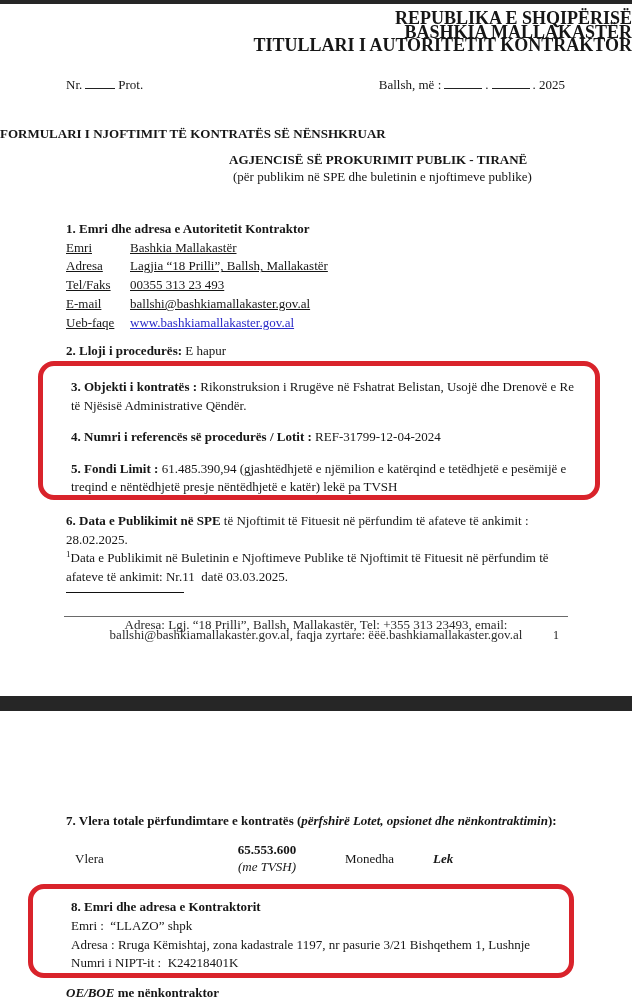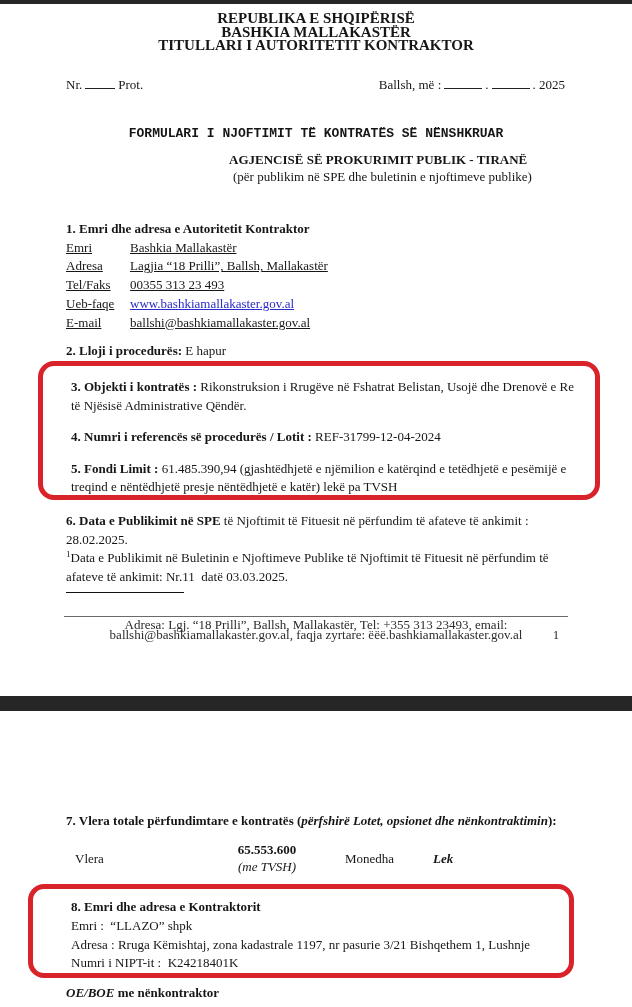--- a/index.html
+++ b/index.html
@@ -4,29 +4,29 @@
 <style>
   html,body{margin:0;padding:0;background:#ffffff;}
   .page{
     position:relative;width:632px;height:1007px;background:#ffffff;
     font-family:"Liberation Serif","DejaVu Serif",serif;
     font-size:13px;color:#161616;overflow:hidden;
   }
   .bar{position:absolute;left:0;width:632px;background:#262626;}
   .bar-top{top:0;height:4px;}
   .bar-sep{top:696px;height:15px;}
-  .doc-header{position:absolute;top:12px;left:0;width:632px;text-align:center;
-    font-weight:bold;font-size:15px;line-height:13.5px;}
+  .doc-header{position:absolute;top:12px;left:0;width:632px;text-align:right;
+    font-weight:bold;font-size:18px;line-height:13.5px;}
   .protocol{position:absolute;top:77px;left:66px;width:499px;display:flex;
     justify-content:space-between;}
   .blank{display:inline-block;border-bottom:1.2px solid #222;height:11px;
     vertical-align:baseline;margin:0 3px;}
   .w30{width:30px;} .w38{width:38px;}
-  .form-title{position:absolute;top:126px;left:0;width:632px;text-align:center;
-    font-weight:bold;font-family:Liberation Mono, monospace;}
+  .form-title{position:absolute;top:126px;left:0;width:632px;text-align:left;
+    font-weight:bold;}
   .agency{position:absolute;top:152px;left:229px;line-height:16.5px;}
   .agency-title{font-weight:bold;}
   .agency-sub{padding-left:4px;}
   .section1{position:absolute;top:220px;left:66px;line-height:18.7px;width:520px;}
   .bold{font-weight:bold;}
   .kv{display:flex;text-decoration:underline;}
   .kv .k{width:64px;flex:0 0 64px;}
   .link{color:#2a2ac8;text-decoration:underline;}
   .section2{position:absolute;top:343px;left:66px;}
   .redbox{position:absolute;border:5px solid #d9232b;border-radius:16px;background:transparent;}
@@ -94,26 +94,26 @@
     </div>
     <div class="kv">
       <span class="k">Adresa</span>
       <span>Lagjia “18 Prilli”, Ballsh, Mallakastër</span>
     </div>
     <div class="kv">
       <span class="k">Tel/Faks</span>
       <span>00355 313 23 493</span>
     </div>
     <div class="kv">
+      <span class="k">E-mail</span>
+      <span>ballshi@bashkiamallakaster.gov.al</span>
+    </div>
+    <div class="kv">
       <span class="k">Ueb-faqe</span>
       <a href="#" class="link">www.bashkiamallakaster.gov.al</a>
-    </div>
-    <div class="kv">
-      <span class="k">E-mail</span>
-      <span>ballshi@bashkiamallakaster.gov.al</span>
     </div>
   </div>
 
   <div class="section2">
     <span class="bold">2. Lloji i procedurës:</span><span> E hapur</span>
   </div>
 
   <div class="redbox redbox1">
     <div class="inner">
       <p>

